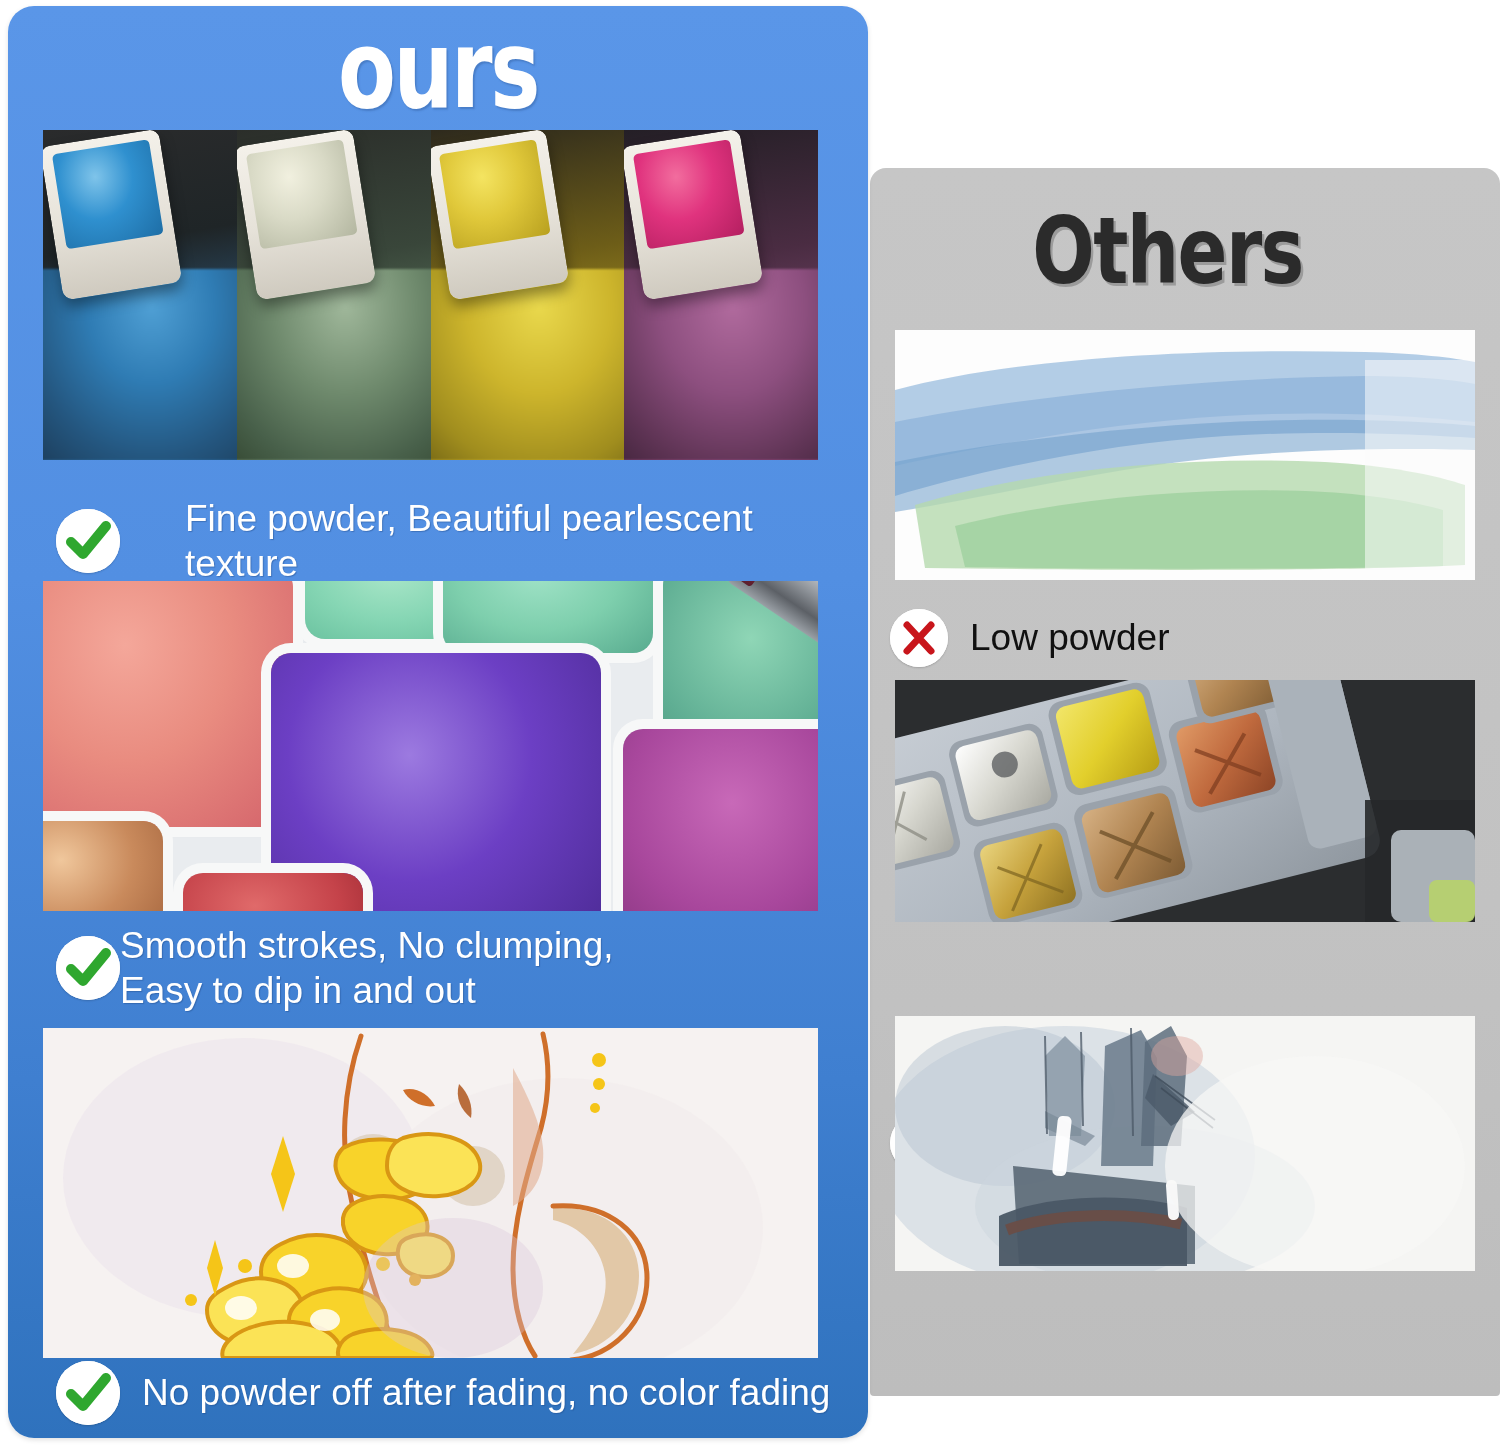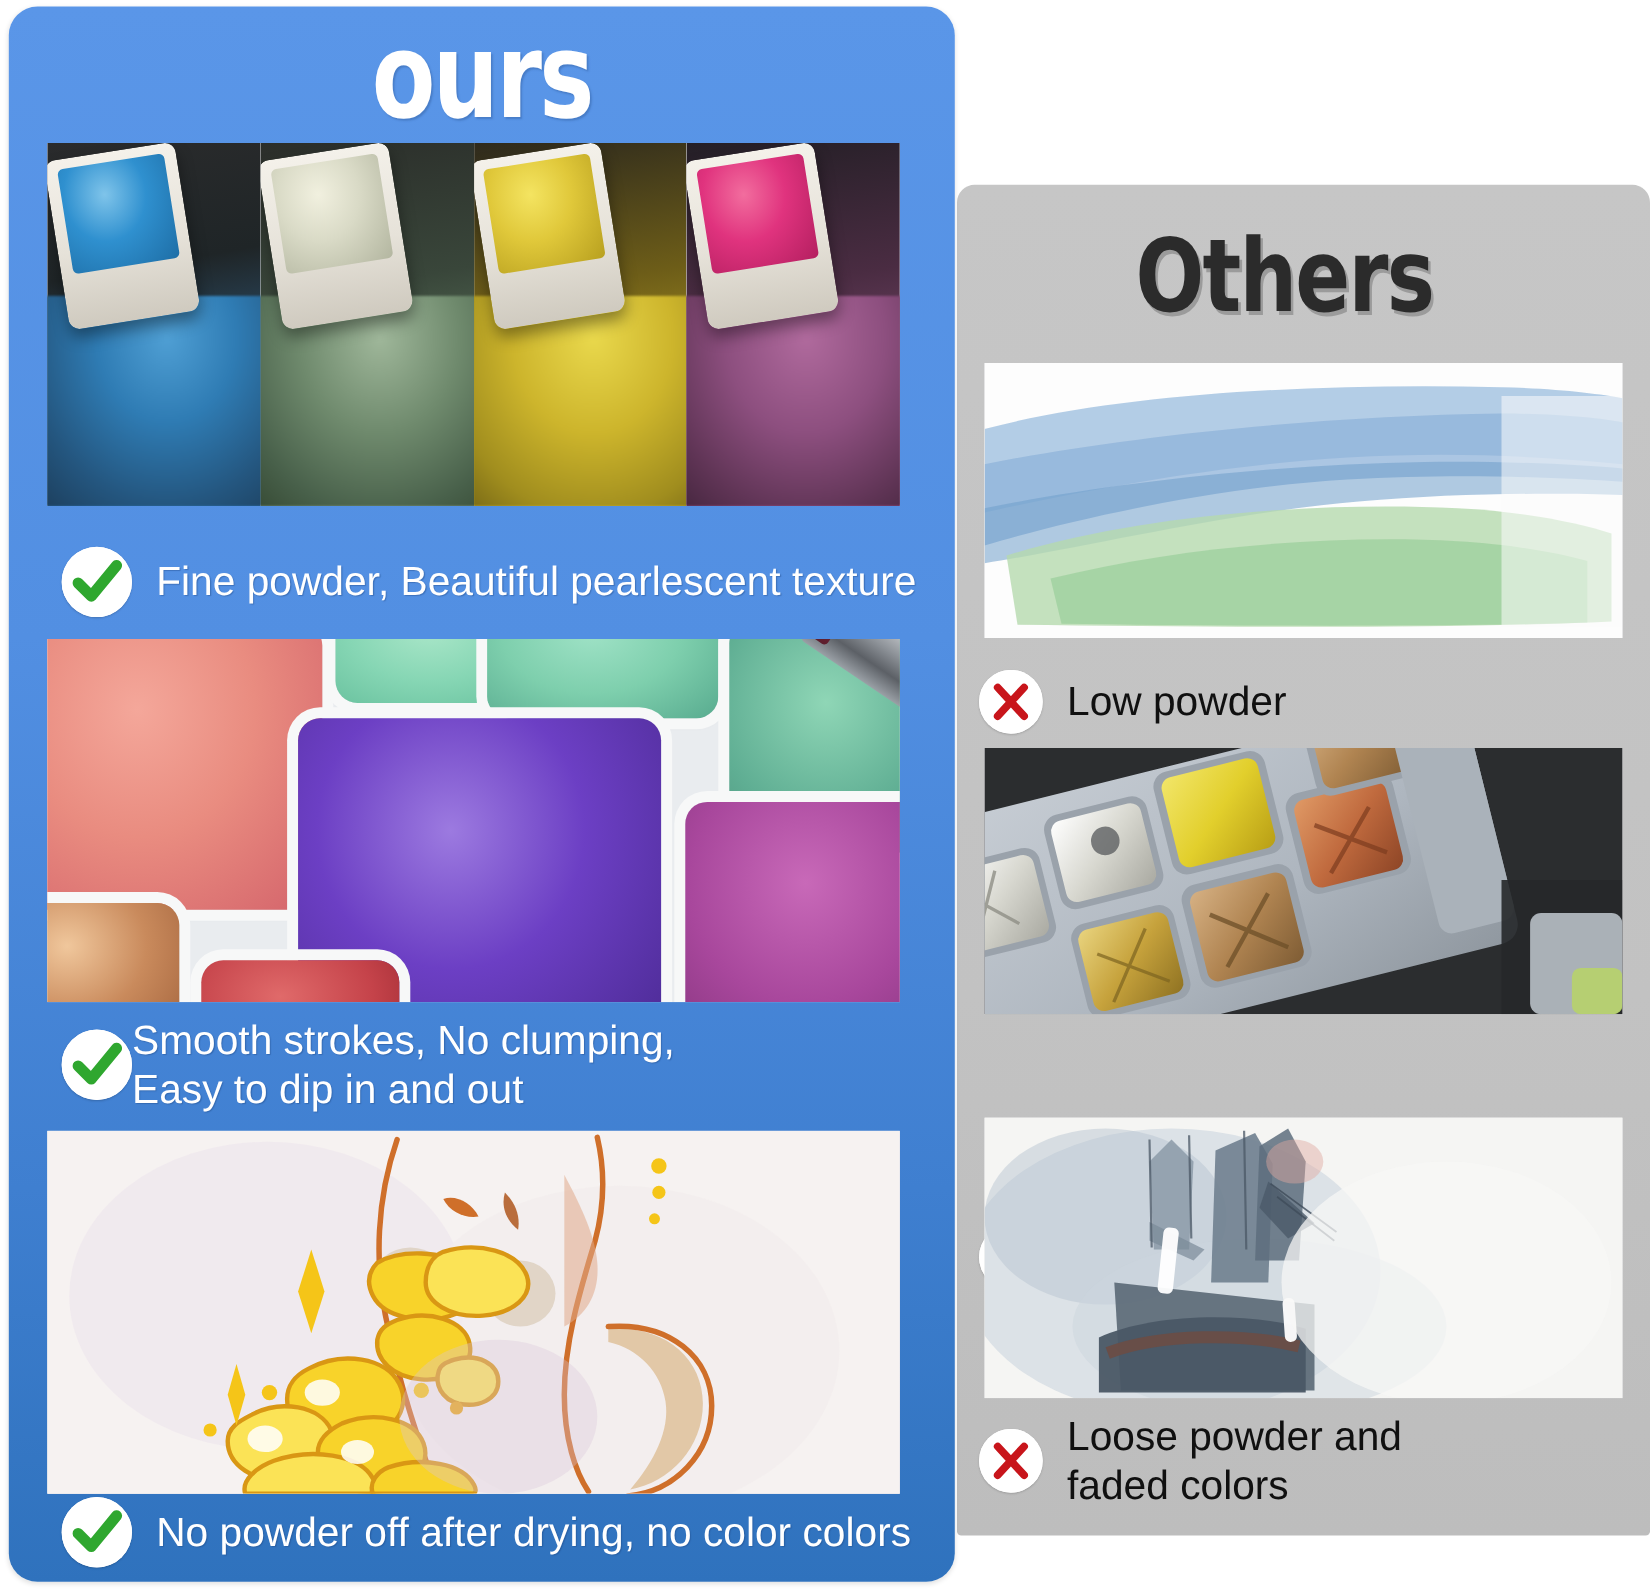--- a/index.html
+++ b/index.html
@@ -245,30 +245,20 @@
           <rect x="272" y="164" width="11" height="40" rx="5" fill="#ffffff" opacity="0.95" transform="rotate(-4 277 184)"></rect>
           <rect x="128" y="256" width="22" height="12" rx="5" fill="#ffffff"></rect>
           <path d="M150 20 L152 118 M186 16 L188 110 M236 12 L238 120" stroke="#4b5866" stroke-width="2" opacity="0.75"></path>
           <path d="M260 60 L320 104 M266 72 L318 112" stroke="#3f4c5a" stroke-width="1.6" opacity="0.8"></path>
           <ellipse cx="282" cy="40" rx="26" ry="20" fill="#e0a8a0" opacity="0.45"></ellipse>
           <ellipse cx="420" cy="150" rx="150" ry="110" fill="#f7f7f5" opacity="0.75"></ellipse>
         </svg>
       </div>
     </div>
 
-    <div class="cap" style="left:20px; top:1110px; width:600px; height:100px;">
-      <div class="badge" style="width:58px;height:58px;">
-        <svg viewBox="0 0 58 58" width="58" height="58">
-          <circle cx="29" cy="29" r="29" fill="#ffffff"></circle>
-          <path d="M17 16 L41 42 M41 16 L17 42" stroke="#c8151b" stroke-width="7" stroke-linecap="round"></path>
-        </svg>
-      </div>
-      <div class="cap-text-others" style="margin-left:22px;">Loose powder and
-faded colors</div>
-    </div>
   </div>
 
   <div class="panel-ours">
 
     <div class="ours-title">ours</div>
 
     <div class="photo" style="left:35px; top:124px; width:775px; height:330px;">
       <div class="strip">
 
         <div class="strip-cell">
@@ -303,21 +293,21 @@
           <div class="cell-swatch" style="background:radial-gradient(ellipse at 55% 20%, #b06a9d 0%, #8d4f7f 40%, #5f3455 75%, #3f2339 100%);"></div>
           <div class="pan">
             <div class="pan-wall"></div>
             <div class="pan-paint" style="background:radial-gradient(ellipse at 40% 30%, #f2६d9e 0%, #e0337e 45%, #b41f60 100%);
                         background:radial-gradient(ellipse at 40% 30%, #f26d9e 0%, #e0337e 45%, #b41f60 100%);"></div>
           </div>
         </div>
       </div>
     </div>
 
-    <div class="cap" style="left:48px; top:488px; width:790px; height:70px;">
+    <div class="cap" style="left:48px; top:500px; width:790px; height:70px;gap:43px;">
       <div class="badge" style="width:64px;height:64px;">
         <svg viewBox="0 0 64 64" width="64" height="64">
           <circle cx="32" cy="32" r="32" fill="#ffffff"></circle>
           <path d="M15 33 L27 45 L50 17" stroke="#2fa72f" stroke-width="10" fill="none" stroke-linecap="round" stroke-linejoin="round"></path>
         </svg>
       </div>
       <div class="cap-text-ours" style="margin-left:22px;">Fine powder, Beautiful pearlescent texture</div>
     </div>
 
     <div class="photo" style="left:35px; top:575px; width:775px; height:330px;">
@@ -413,16 +403,16 @@
       </div>
     </div>
 
     <div class="cap" style="left:48px; top:1352px; width:790px; height:70px;">
       <div class="badge" style="width:64px;height:64px;">
         <svg viewBox="0 0 64 64" width="64" height="64">
           <circle cx="32" cy="32" r="32" fill="#ffffff"></circle>
           <path d="M15 33 L27 45 L50 17" stroke="#2fa72f" stroke-width="10" fill="none" stroke-linecap="round" stroke-linejoin="round"></path>
         </svg>
       </div>
-      <div class="cap-text-ours" style="margin-left:22px;">No powder off after drying, no color colors</div>
+      <div class="cap-text-ours" style="margin-left:22px;">No powder off after fading, no color fading</div>
     </div>
   </div>
 </div>
 
 </body></html>

